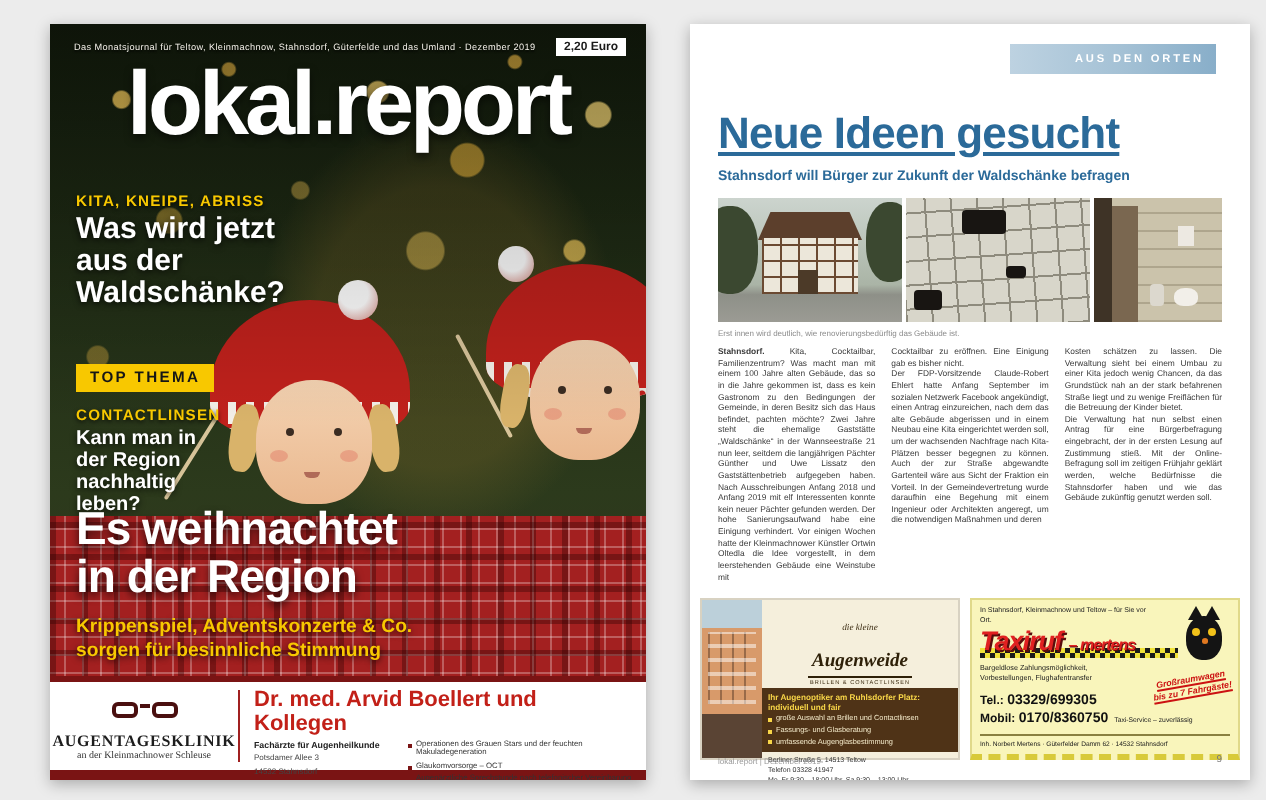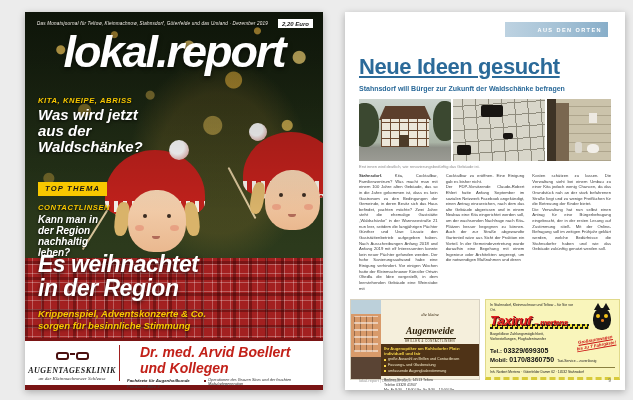--- a/index.html
+++ b/index.html
@@ -1,21 +1,21 @@
 <!DOCTYPE html>
 <html><head>
 <meta charset="utf-8">
 <style>
   html,body{margin:0;padding:0;background:#ececec;}
   *{box-sizing:border-box;font-family:"Liberation Sans",sans-serif;}
   .stage{position:relative;width:633px;height:400px;background:#ececec;overflow:hidden;}
   .page{position:absolute;top:12px;height:378px;box-shadow:0 2px 7px rgba(0,0,0,.28);}
 
   
-  .cover{left:25px;width:298px;background:#1d2a15;overflow:hidden;font-style:italic;}
+  .cover{left:25px;width:298px;background:#1d2a15;overflow:hidden;}
   .art{position:absolute;inset:0;background:linear-gradient(180deg,#151f0e 0%,#233017 38%,#2c3a1c 62%,#37311f 100%);}
   .art::before{content:"";position:absolute;inset:0;
     background:
       radial-gradient(circle at 12% 10%, rgba(244,204,92,.95) 0 4px, transparent 5px),
       radial-gradient(circle at 30% 6%, rgba(240,190,70,.8) 0 3px, transparent 4px),
       radial-gradient(circle at 55% 9%, rgba(250,215,110,.9) 0 5px, transparent 6px),
       radial-gradient(circle at 78% 5%, rgba(240,190,70,.85) 0 3px, transparent 4px),
       radial-gradient(circle at 92% 12%, rgba(250,220,120,.9) 0 6px, transparent 7px),
       radial-gradient(circle at 70% 18%, rgba(230,180,60,.7) 0 8px, transparent 9px),
       radial-gradient(circle at 88% 30%, rgba(244,204,92,.75) 0 5px, transparent 6px),
@@ -63,21 +63,21 @@
   .cover-ad{position:absolute;left:0;right:0;bottom:0;height:52px;background:#fff;z-index:4;
     border-top:3px solid #7a1414;border-bottom:5px solid #7a1414;display:flex;align-items:stretch;}
   .clinic-logo{width:94px;text-align:center;padding-top:5px;}
   .glasses{display:inline-block;}
   .glasses .lens{display:inline-block;width:13px;height:8px;border:2px solid #4a0f0f;border-radius:3px;vertical-align:middle;}
   .glasses .bridge{display:inline-block;width:5px;height:2px;background:#4a0f0f;vertical-align:middle;margin:0 1px 4px;}
   .clinic-name{font-family:"Liberation Serif",serif;font-size:8px;font-weight:bold;color:#1d1d1d;letter-spacing:.4px;margin-top:2px;}
   .clinic-sub{font-family:"Liberation Serif",serif;font-size:5px;color:#333;margin-top:1px;}
   .vdiv{width:1px;background:#a02020;margin:4px 0;}
   .clinic-info{flex:1;padding:3px 6px 2px 7px;}
-  .doctor{color:#c22018;font-size:14px;font-weight:bold;margin-left:13px;}
+  .doctor{color:#c22018;font-size:11px;font-weight:bold;}
   .clinic-cols{display:flex;margin-top:1.5px;}
   .clinic-colL{width:72px;}
   .spec{font-size:4.4px;font-weight:bold;color:#222;}
   .addr{font-size:4px;color:#444;margin-top:1.5px;line-height:1.3;}
   .phone{font-size:5px;font-weight:bold;color:#111;margin-top:2.5px;}
   .clinic-colR{flex:1;padding-left:5px;}
   .cbullet{font-size:3.9px;color:#333;line-height:1.25;margin-bottom:1.5px;padding-left:4px;position:relative;}
   .cbullet::before{content:"";position:absolute;left:0;top:2px;width:2px;height:2px;background:#7a1414;}
 
   

